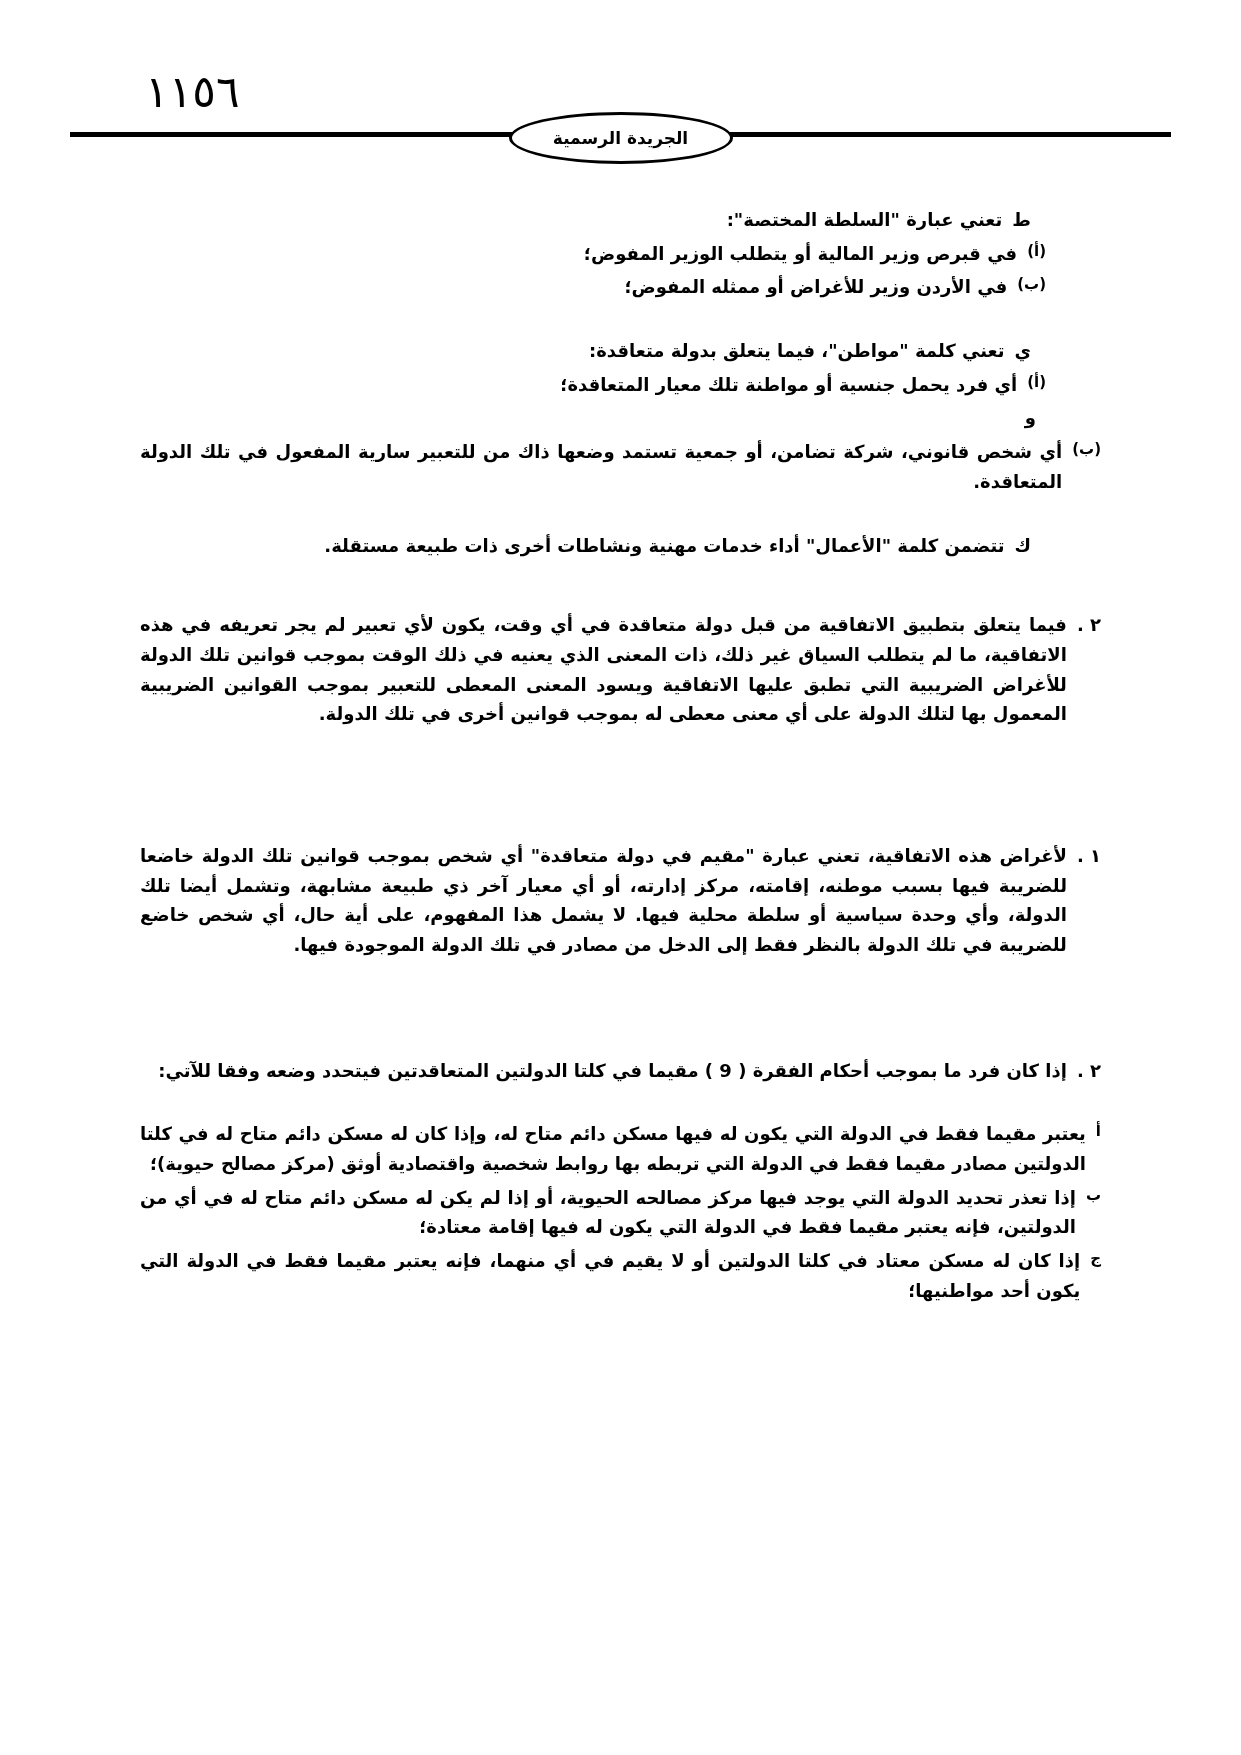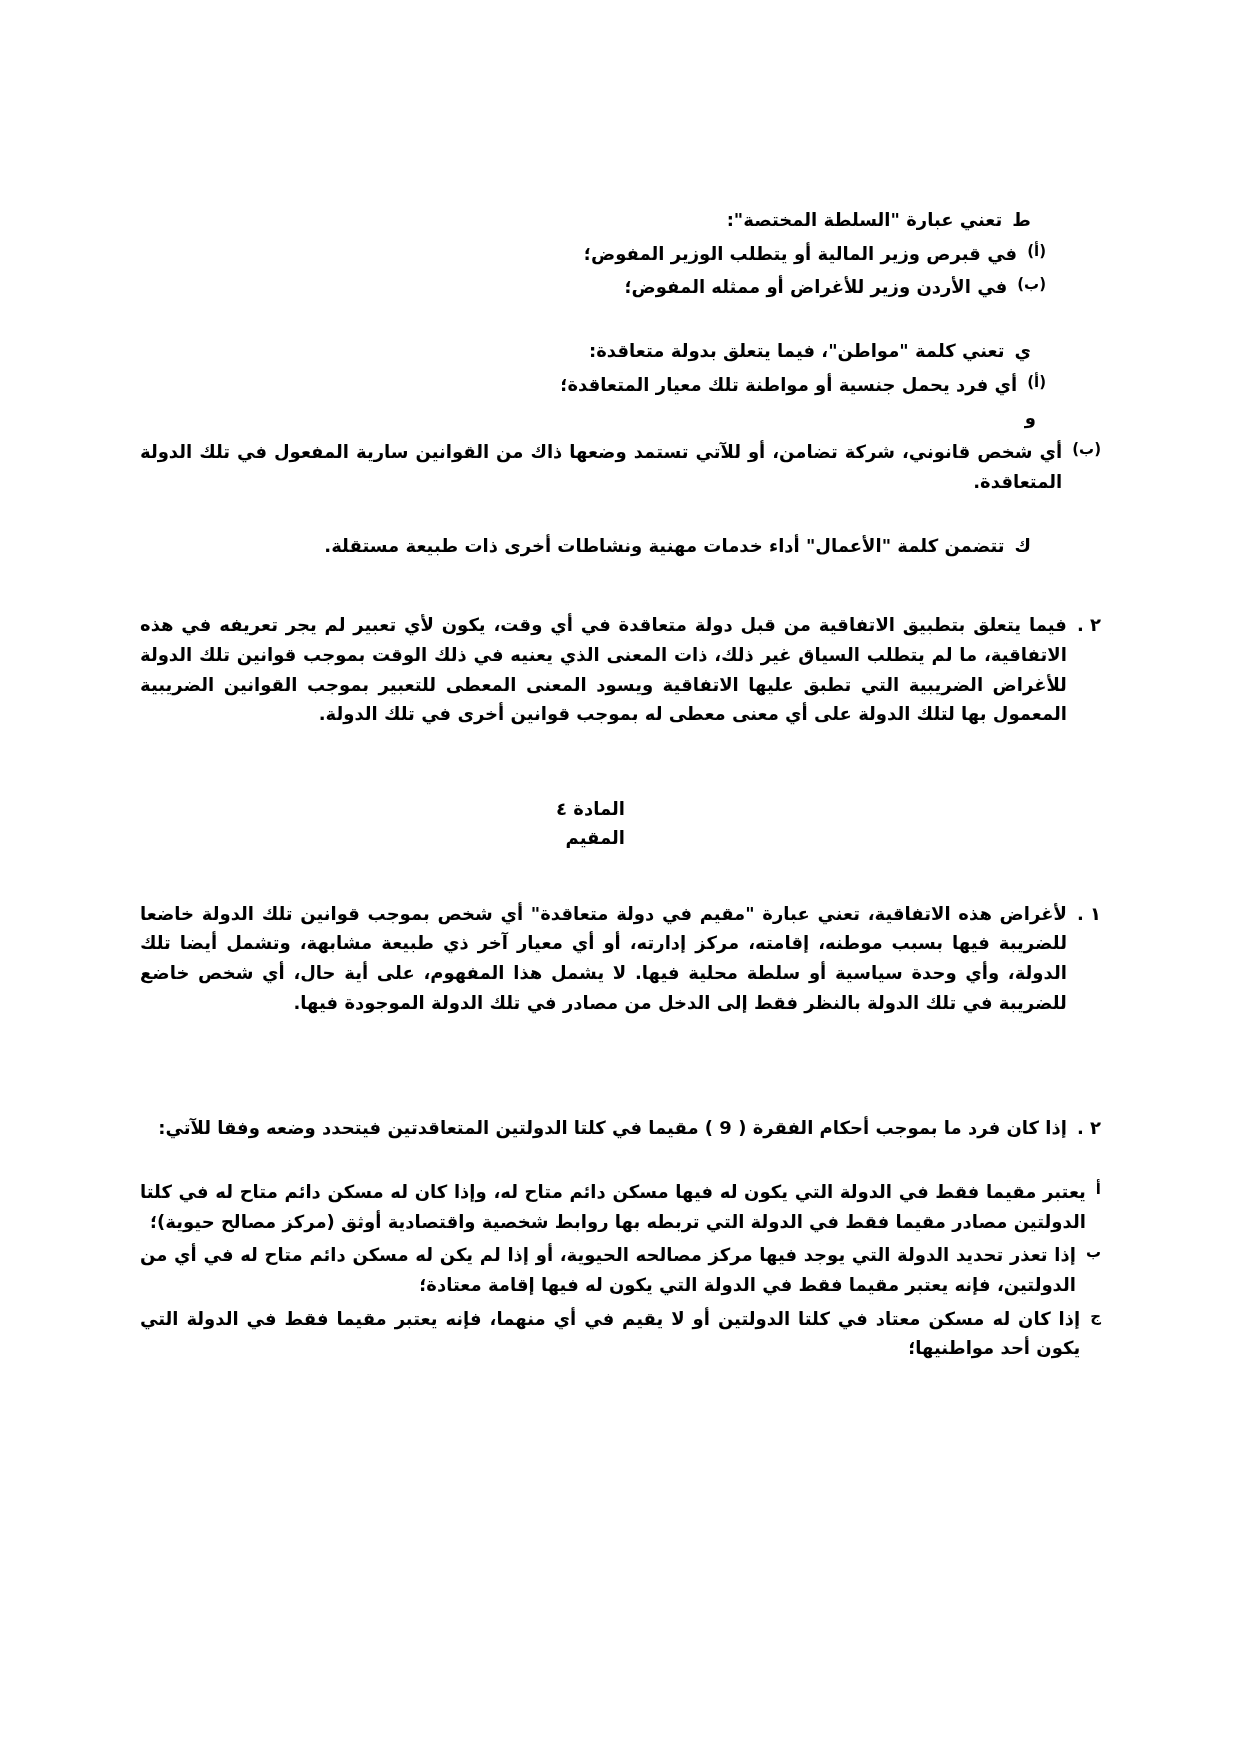--- a/index.html
+++ b/index.html
@@ -126,20 +126,27 @@
   .center-block {
     display: flex;
     justify-content: center;
   }
 </style>
 </head>
 <body>
 
 <div class="page">
 
+  <div class="header">
+    <div class="page-number">١١٥٦</div>
+    <div class="header-rule"></div>
+    <div class="header-badge">
+      <span>الجريدة الرسمية</span>
+    </div>
+  </div>
 
   <div class="content">
 
     <div class="blk indent-1">
       <div class="marker">ط</div>
       <div class="txt">تعني عبارة "السلطة المختصة":</div>
     </div>
 
     <div class="blk indent-2">
       <div class="marker small">(أ)</div>
@@ -163,45 +170,39 @@
       <div class="txt">أي فرد يحمل جنسية أو مواطنة تلك معيار المتعاقدة؛</div>
     </div>
 
     <div class="blk indent-2">
       <div class="marker small"></div>
       <div class="txt">و</div>
     </div>
 
     <div class="blk indent-3">
       <div class="marker small">(ب)</div>
-      <div class="txt">أي شخص قانوني، شركة تضامن، أو للآتي تستمد وضعها ذاك من القوانين سارية المفعول في تلك الدولة المتعاقدة.</div>
+      <div class="txt">أي شخص قانوني، شركة تضامن، أو جمعية تستمد وضعها ذاك من للتعبير سارية المفعول في تلك الدولة المتعاقدة.</div>
     </div>
 
     <div class="gap-md"></div>
 
     <div class="blk indent-1">
       <div class="marker">ك</div>
       <div class="txt">تتضمن كلمة "الأعمال" أداء خدمات مهنية ونشاطات أخرى ذات طبيعة مستقلة.</div>
     </div>
 
     <div class="gap-lg"></div>
 
     <div class="blk indent-3">
       <div class="marker">٢ .</div>
       <div class="txt">فيما يتعلق بتطبيق الاتفاقية من قبل دولة متعاقدة في أي وقت، يكون لأي تعبير لم يجر تعريفه في هذه الاتفاقية، ما لم يتطلب السياق غير ذلك، ذات المعنى الذي يعنيه في ذلك الوقت بموجب قوانين تلك الدولة للأغراض الضريبية التي تطبق عليها الاتفاقية ويسود المعنى المعطى للتعبير بموجب القوانين الضريبية المعمول بها لتلك الدولة على أي معنى معطى له بموجب قوانين أخرى في تلك الدولة.</div>
     </div>
 
     <div class="gap-xl"></div>
 
-    <div class="center-block">
-      <div class="article-head">
-        <div>المادة ٤</div>
-        <div>المقيم</div>
-      </div>
-    </div>
 
     <div class="gap-lg"></div>
 
     <div class="blk indent-3">
       <div class="marker">١ .</div>
       <div class="txt">لأغراض هذه الاتفاقية، تعني عبارة "مقيم في دولة متعاقدة" أي شخص بموجب قوانين تلك الدولة خاضعا للضريبة فيها بسبب موطنه، إقامته، مركز إدارته، أو أي معيار آخر ذي طبيعة مشابهة، وتشمل أيضا تلك الدولة، وأي وحدة سياسية أو سلطة محلية فيها. لا يشمل هذا المفهوم، على أية حال، أي شخص خاضع للضريبة في تلك الدولة بالنظر فقط إلى الدخل من مصادر في تلك الدولة الموجودة فيها.</div>
     </div>
 
     <div class="gap-xl"></div>
     <div class="gap-md"></div>

